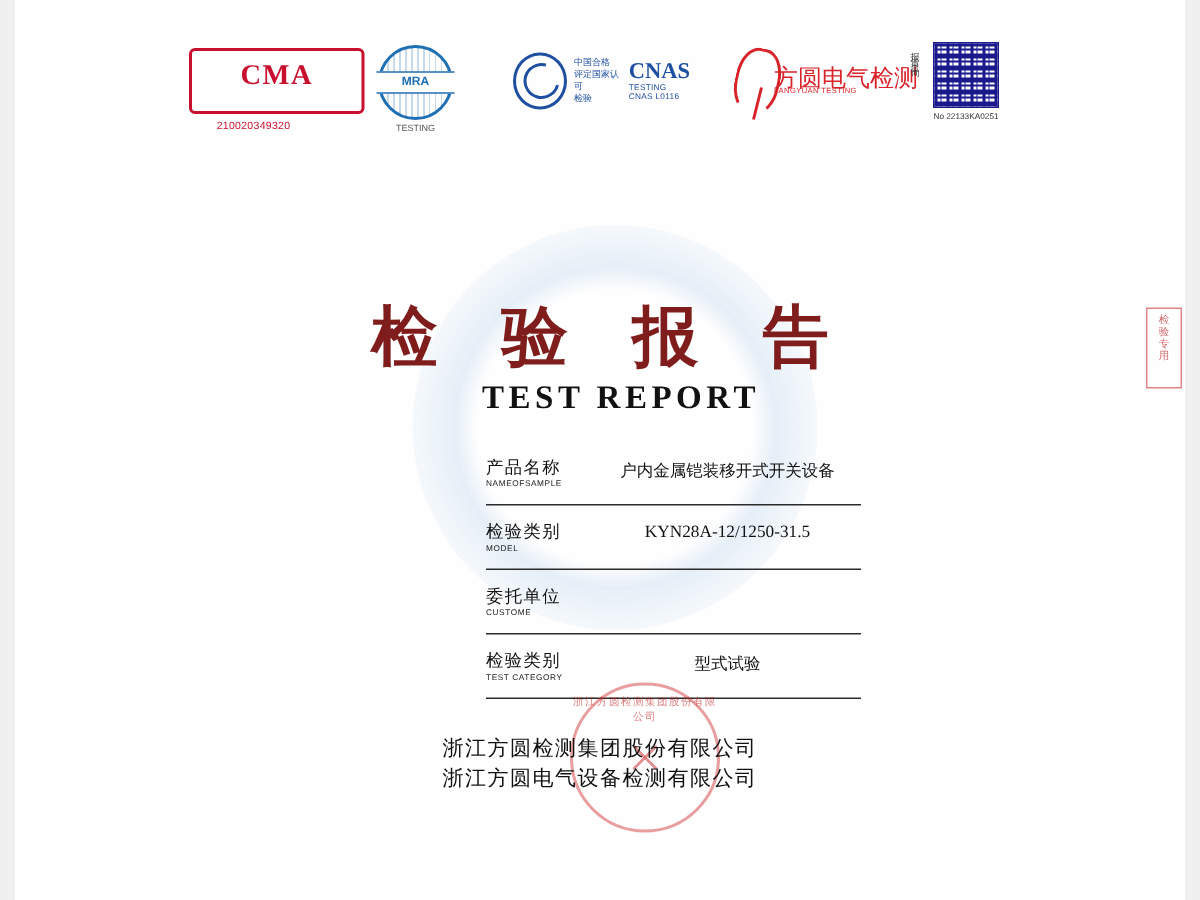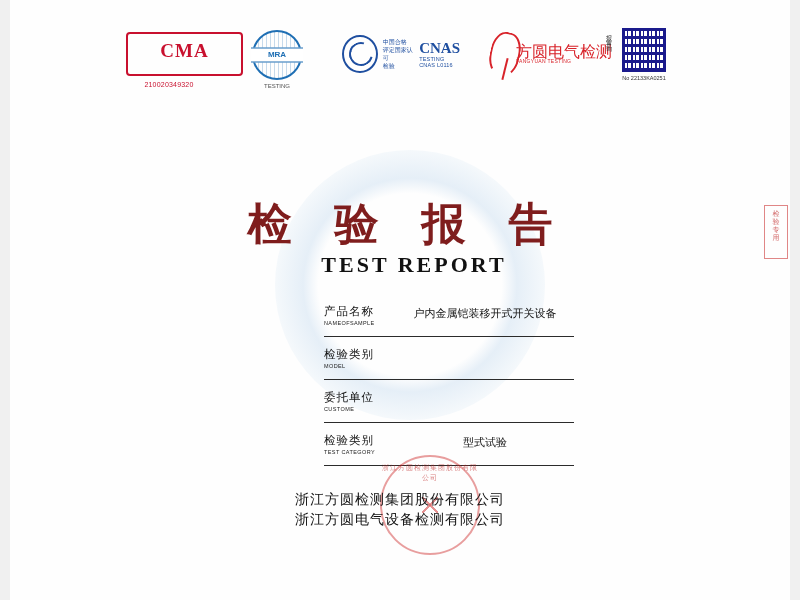--- a/index.html
+++ b/index.html
@@ -458,20 +458,21 @@
 
       <div class="field-row">
         <div class="f-label-cn">产品名称</div>
         <div class="f-label-en">NAMEOFSAMPLE</div>
         <div class="f-value">户内金属铠装移开式开关设备</div>
       </div>
 
       <div class="field-row">
         <div class="f-label-cn">检验类别</div>
         <div class="f-label-en">MODEL</div>
+        <div class="f-value model">KYN28A-12/1250-31.5</div>
       </div>
 
       <div class="field-row">
         <div class="f-label-cn">委托单位</div>
         <div class="f-label-en">CUSTOME</div>
       </div>
 
       <div class="field-row">
         <div class="f-label-cn">检验类别</div>
         <div class="f-label-en">TEST CATEGORY</div>

